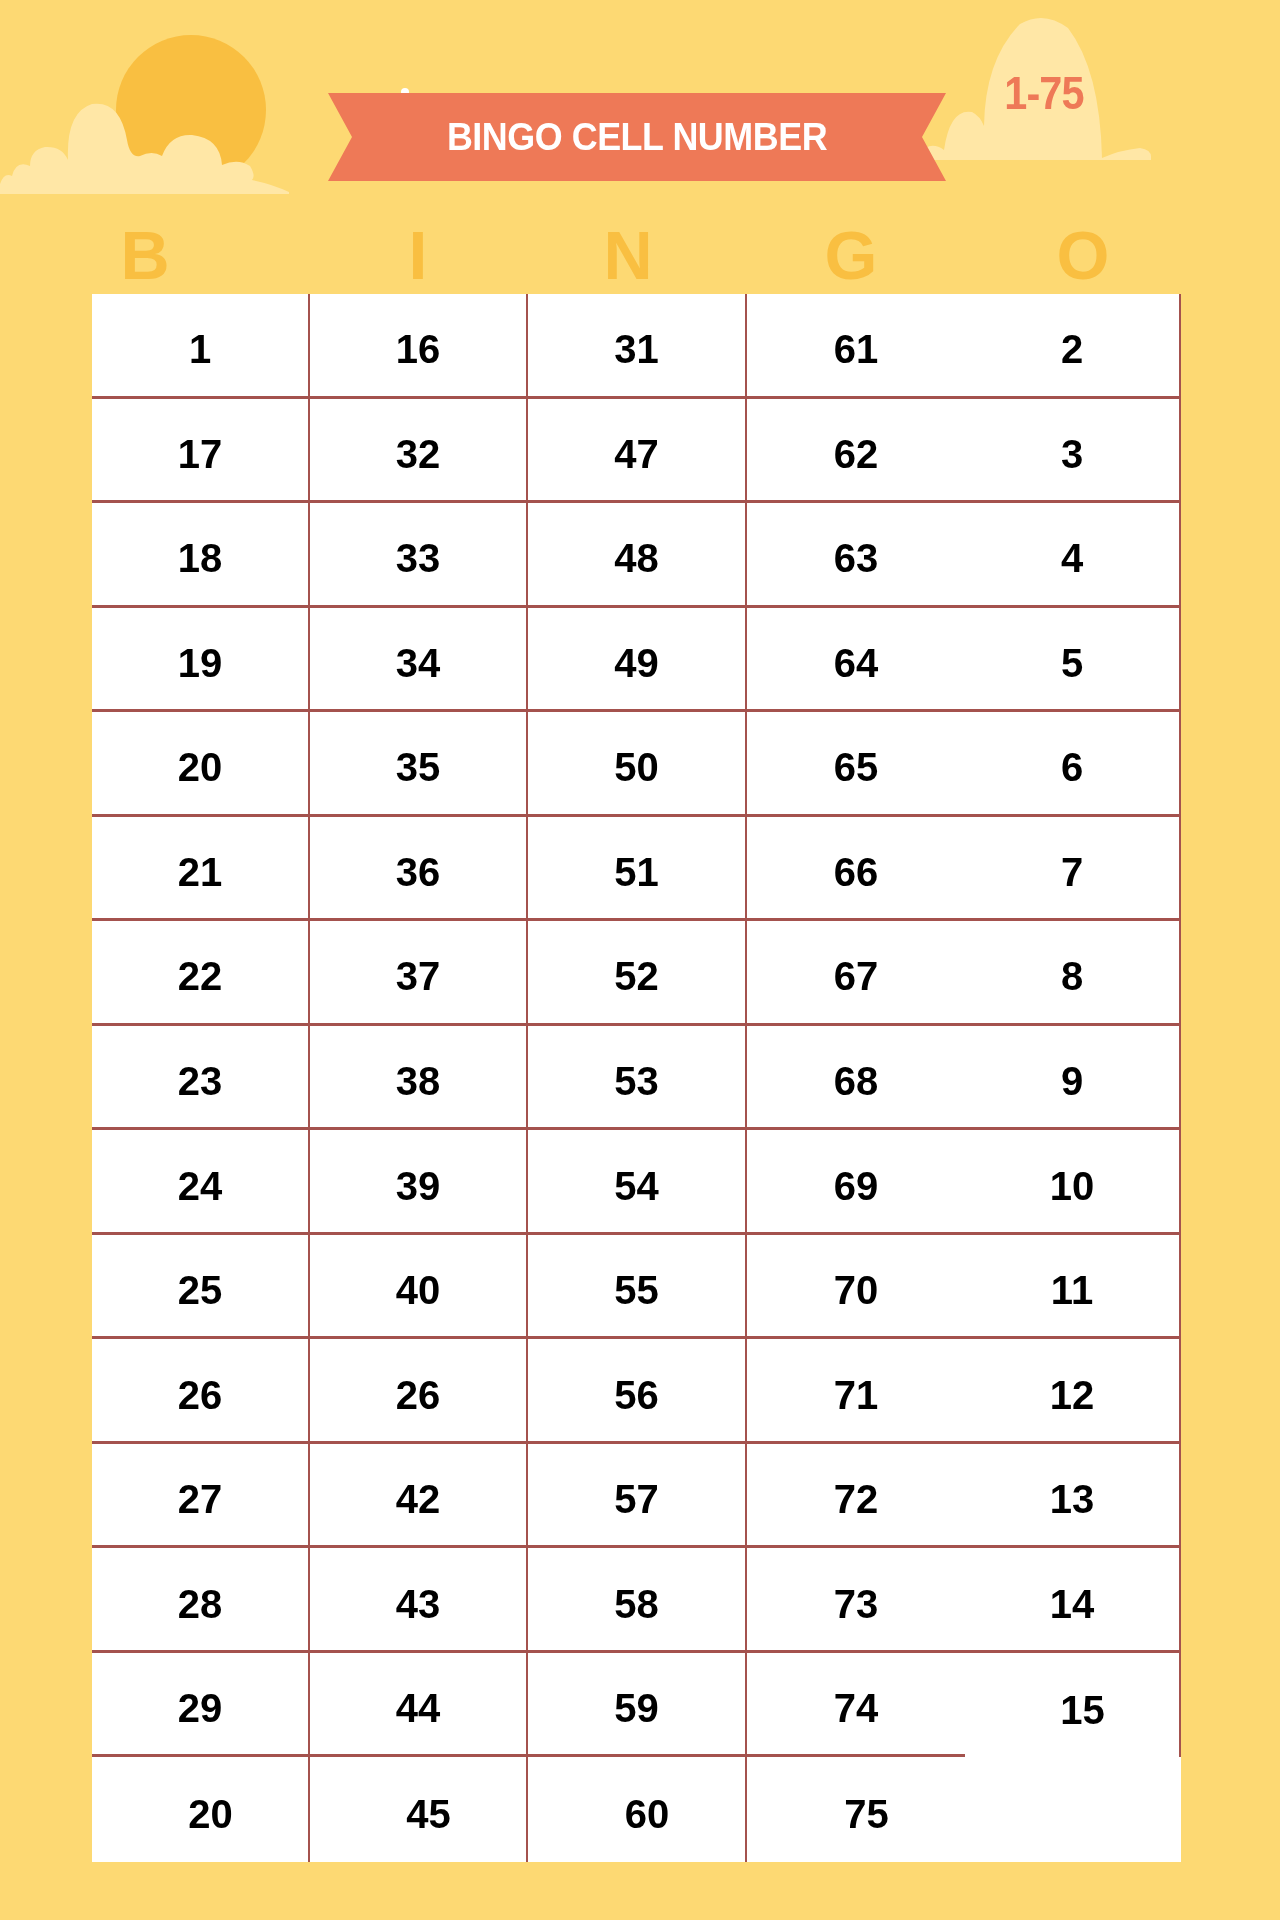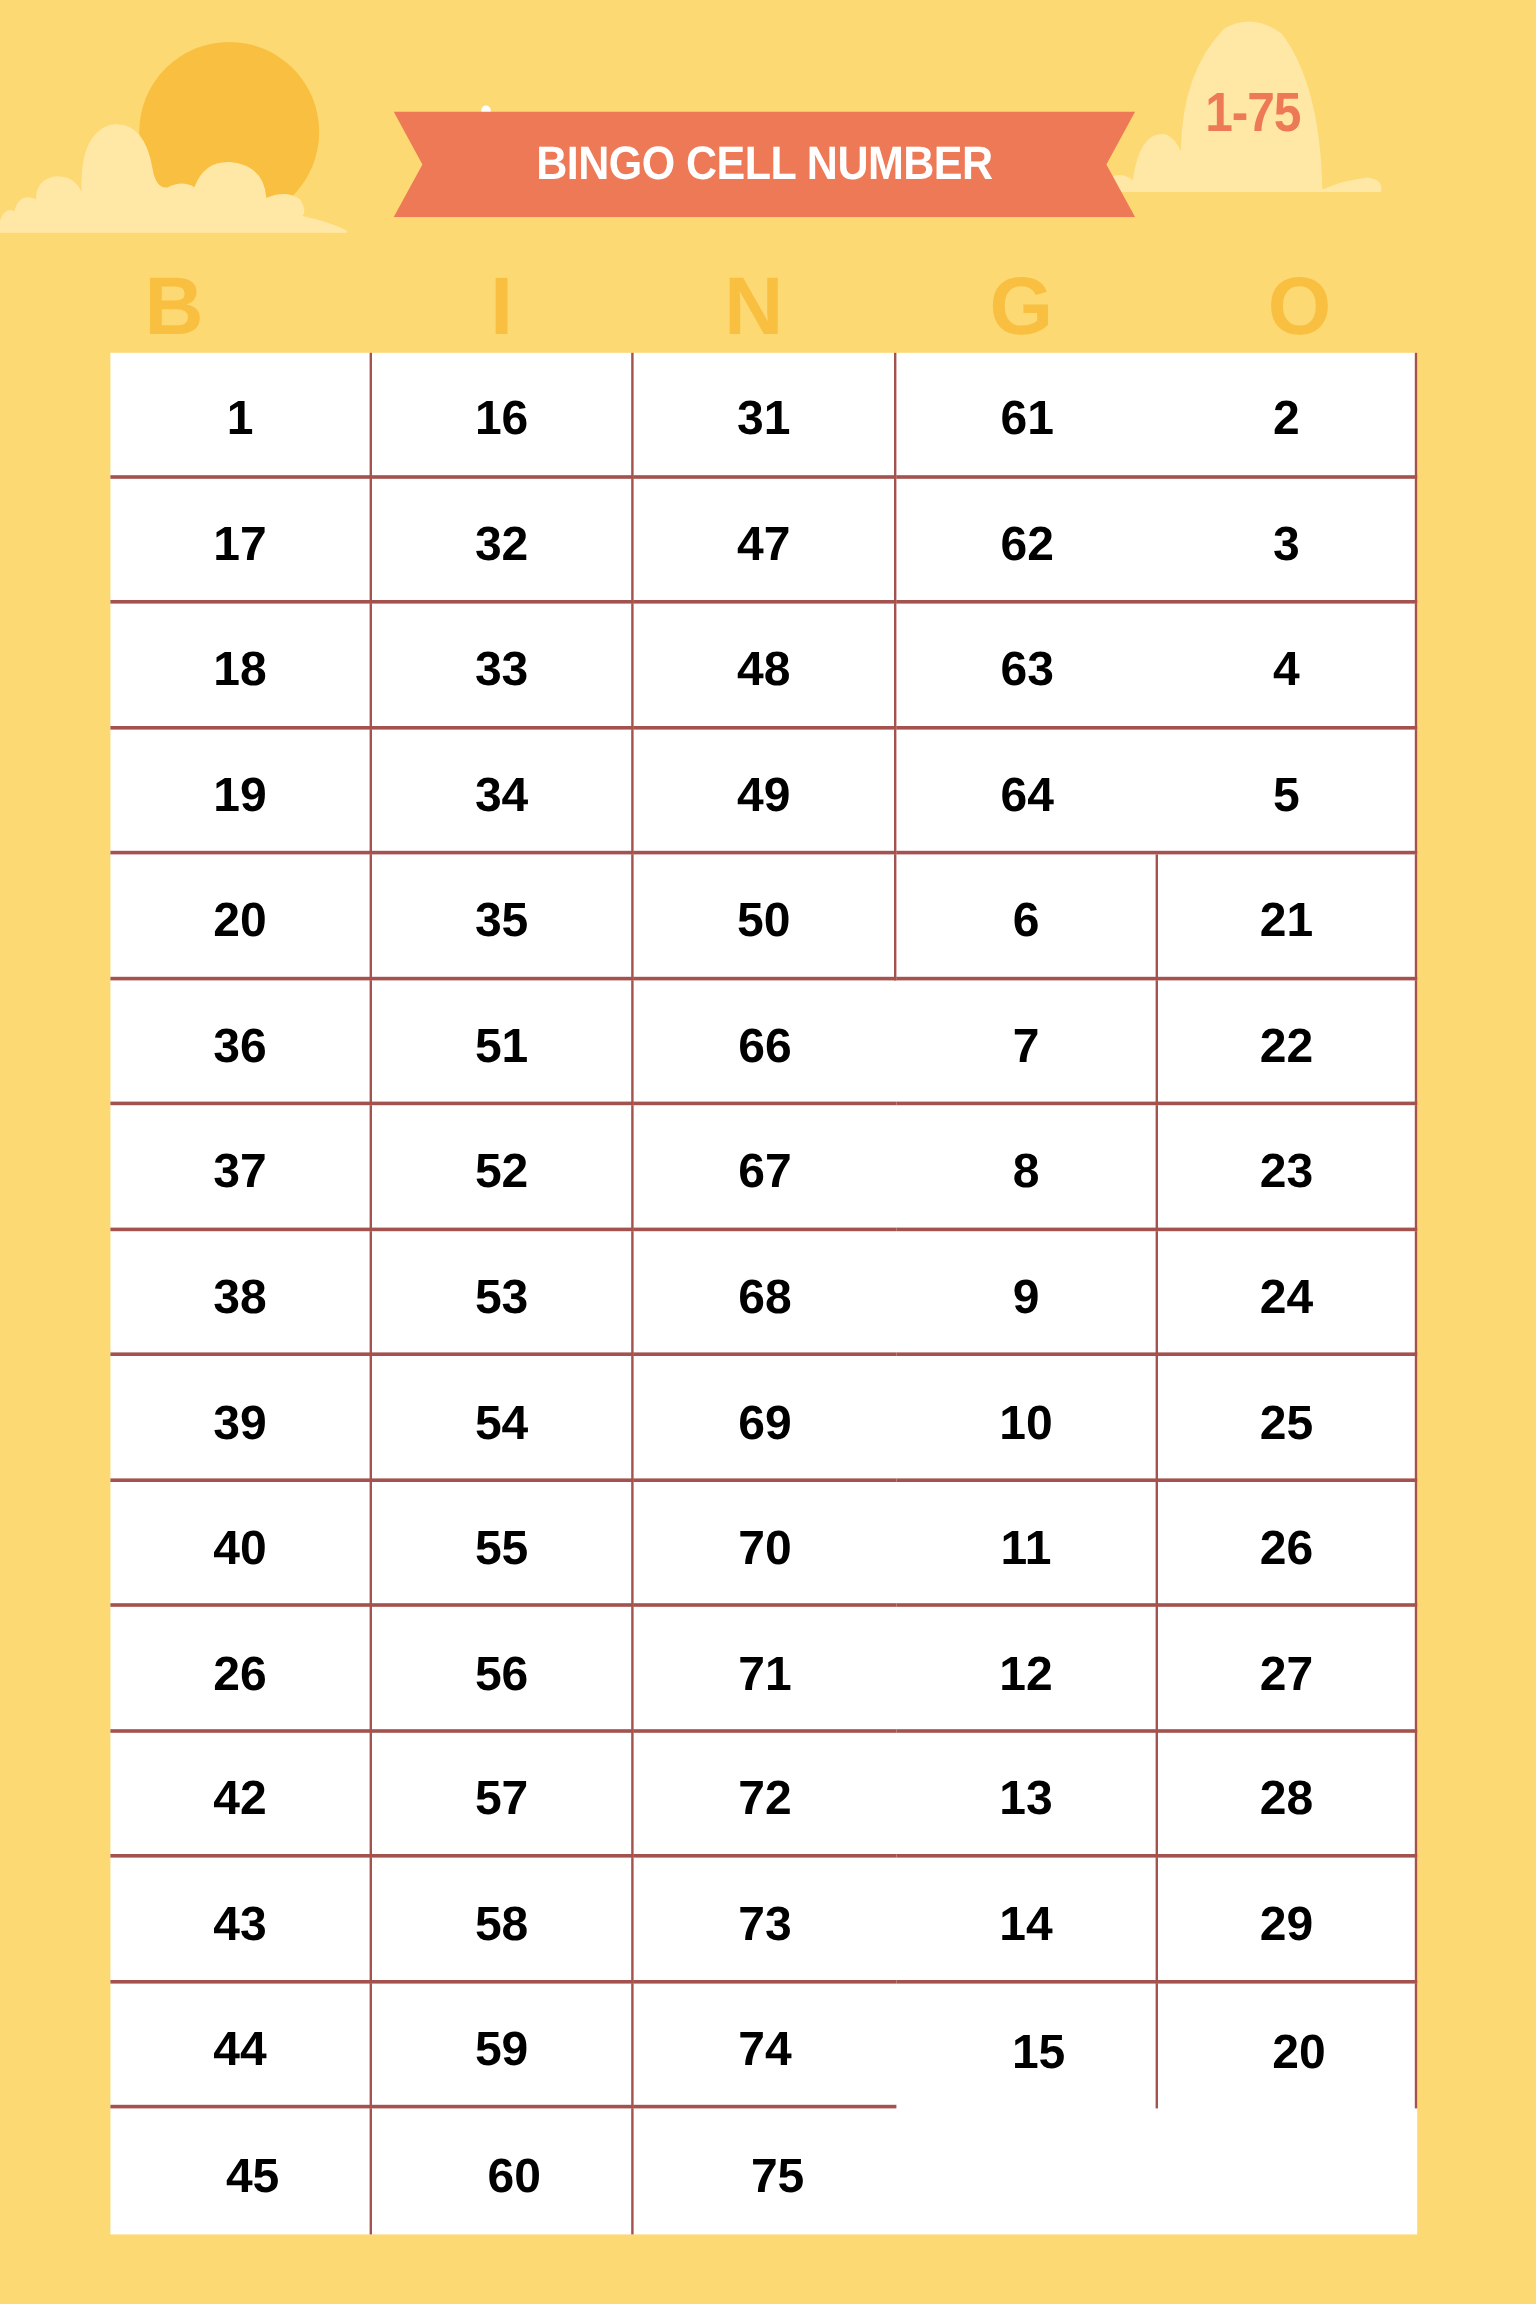--- a/index.html
+++ b/index.html
@@ -101,20 +101,21 @@
     <div class="cell last-col">63</div>
     <div class="cell">4</div>
     <div class="cell">19</div>
     <div class="cell">34</div>
     <div class="cell">49</div>
     <div class="cell last-col">64</div>
     <div class="cell">5</div>
     <div class="cell">20</div>
     <div class="cell">35</div>
     <div class="cell">50</div>
+    <div class="cell last-col">65</div>
     <div class="cell">6</div>
     <div class="cell">21</div>
     <div class="cell">36</div>
     <div class="cell">51</div>
     <div class="cell last-col">66</div>
     <div class="cell">7</div>
     <div class="cell">22</div>
     <div class="cell">37</div>
     <div class="cell">52</div>
     <div class="cell last-col">67</div>

